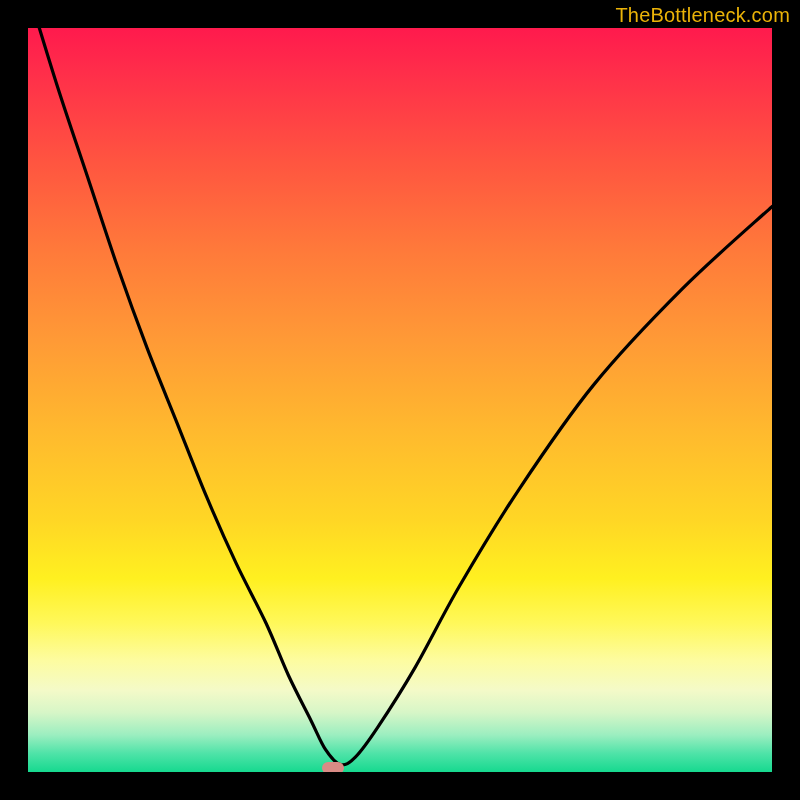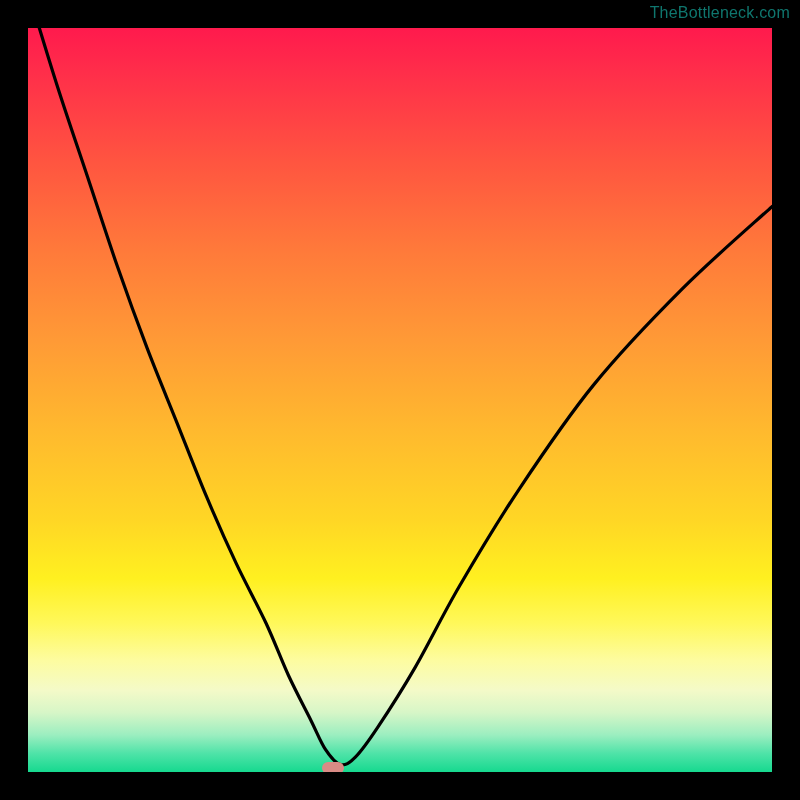--- a/index.html
+++ b/index.html
@@ -45,22 +45,22 @@
       #d7f6c7 92%,
       #9ceec0 95%,
       #4fe3a8 97.5%,
       #16d98f 100%
     );
   }
   .watermark {
     position: absolute;
     top: 4px;
     right: 10px;
-    color: #0f766e;
-    font-size: 16px;
+    color: #eab308;
+    font-size: 20px;
     font-weight: 500;
     letter-spacing: 0.2px;
     user-select: none;
     text-align: center;
   }
   svg.curve {
     position: absolute;
     inset: 0;
   }
   .marker {

